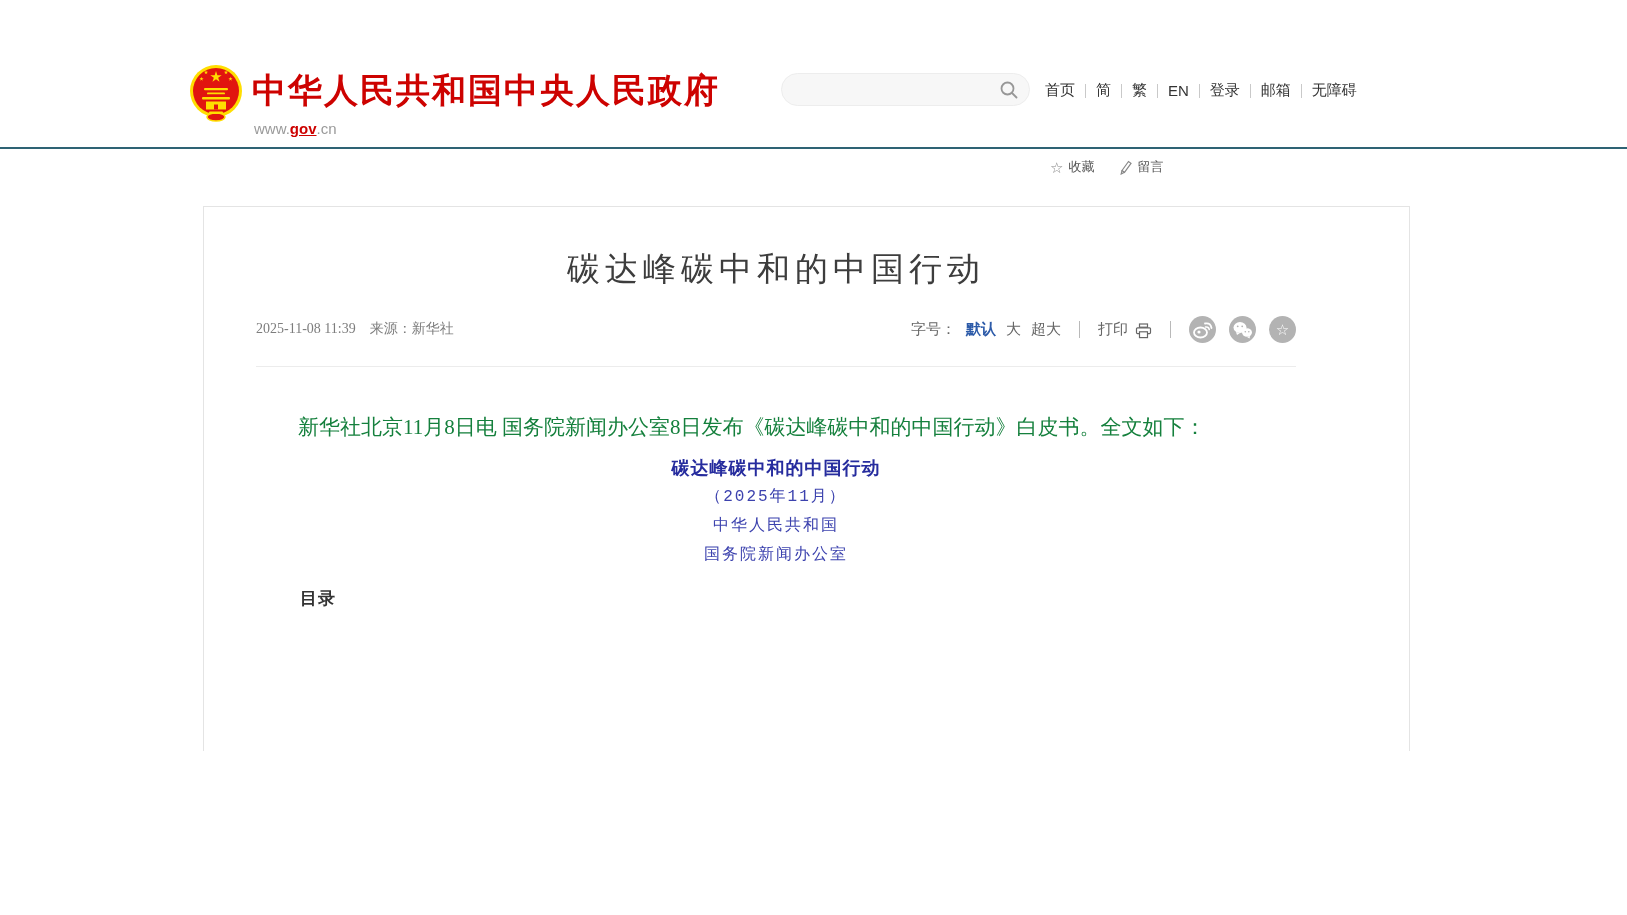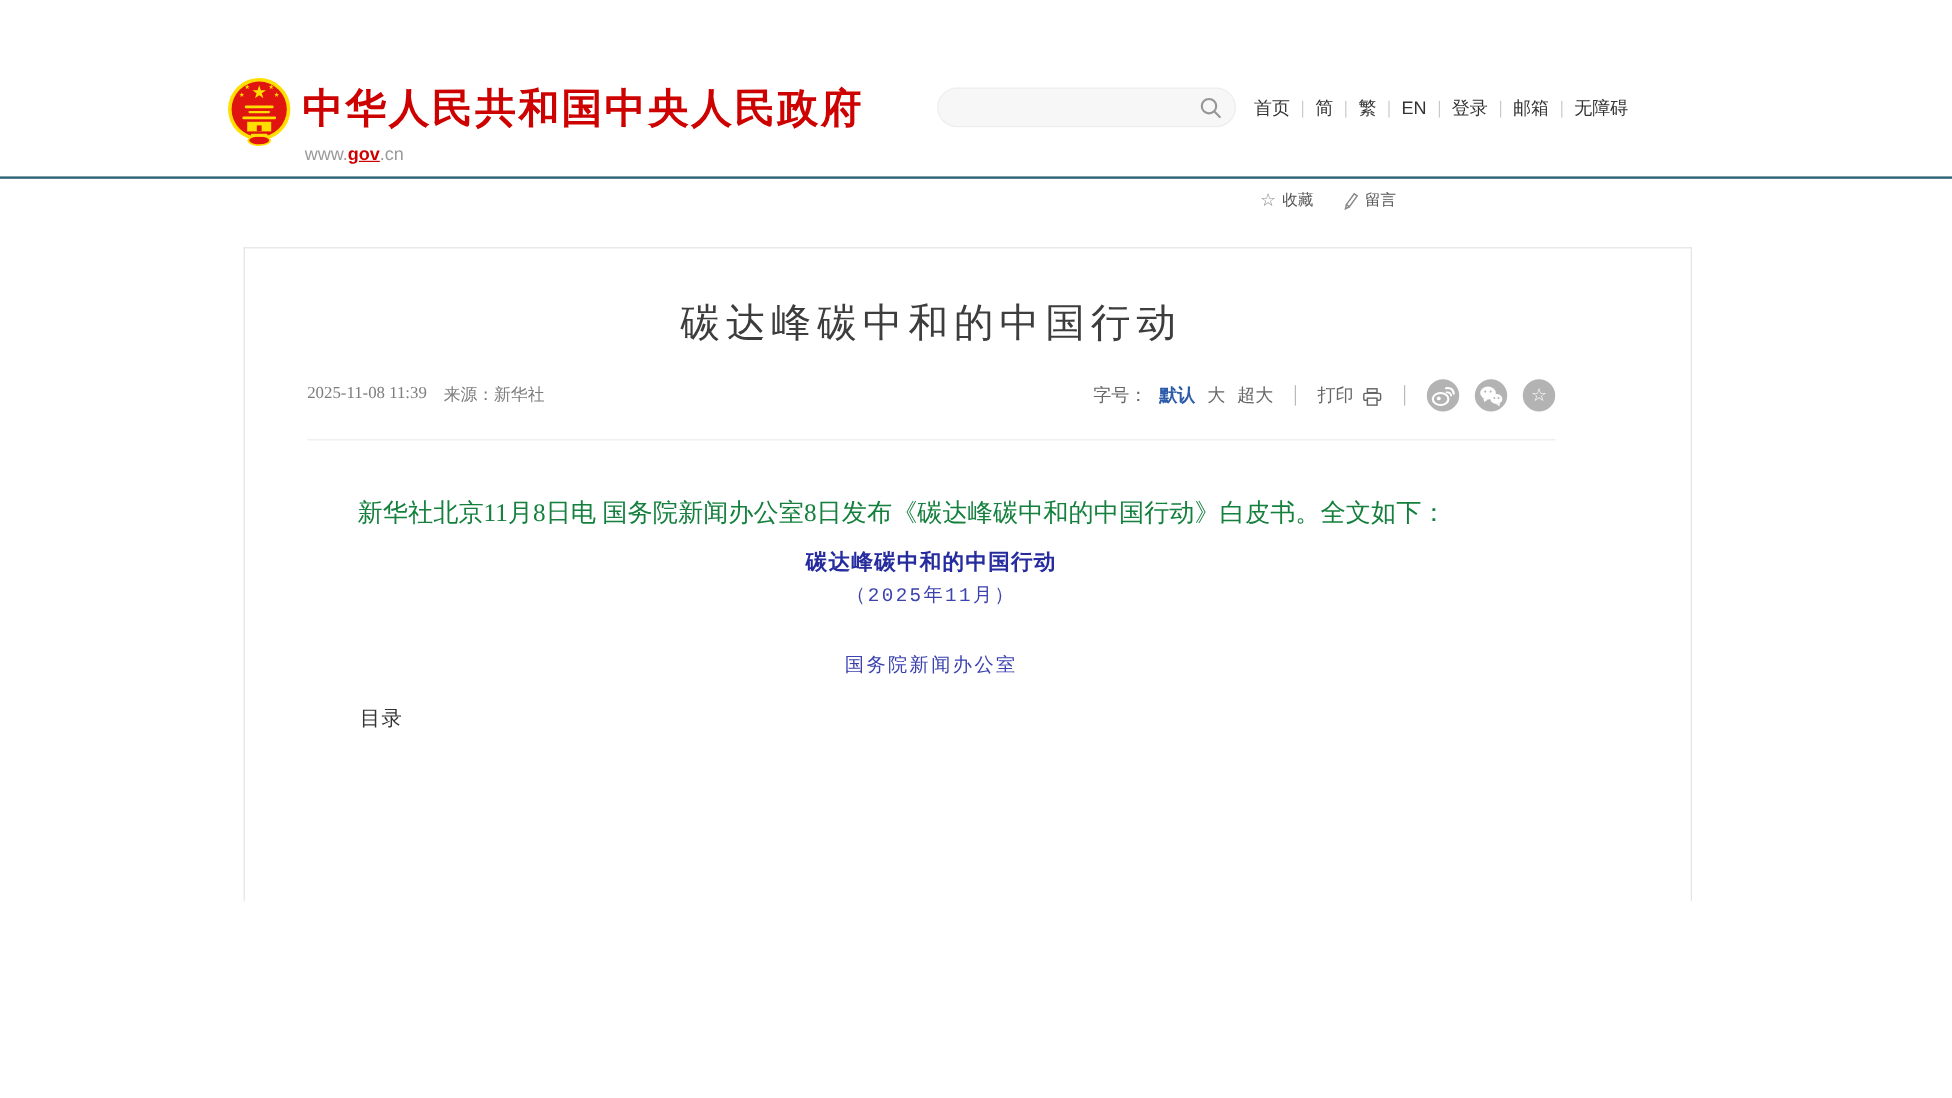--- a/index.html
+++ b/index.html
@@ -62,21 +62,21 @@
 
   .doc-title { position:absolute; top:249px; left:52px; width:1040px; text-align:center;
           font-size:18px; font-weight:bold; color:#262c9e; letter-spacing:1px; }
   .doc-line  { position:absolute; left:52px; width:1040px; text-align:center;
           font-size:16px; color:#3c42ae; letter-spacing:2px;
           font-family:Liberation Mono, monospace; }
   .doc-date { top:279px; }
   .doc-org1 { top:308px; }
   .doc-org2 { top:337px;text-align:center; }
 
-  .toc-heading { position:absolute; top:380px; left:96px; font-size:17px; font-weight:normal;
+  .toc-heading { position:absolute; top:380px; left:96px; font-size:17px; font-weight:bold;
           color:#333; letter-spacing:1px; font-family:"Liberation Serif", serif; }
   .toc { position:absolute; top:423px; left:96px; list-style:none;
          font-size:16px; color:#404040; font-family:"Liberation Serif", serif; }
   .toc li { line-height:16px; margin-bottom:27.5px; white-space:nowrap; }
 
   .bottom-bar { position:absolute; top:908px; left:0; width:100%; height:5px;
                 background:#141414; z-index:50; }
 </style>
 </head>
 <body>
@@ -197,19 +197,20 @@
         </span>
       </div>
     </div>
 
     <div class="meta-divider"></div>
 
     <p class="lead">新华社北京11月8日电 国务院新闻办公室8日发布《碳达峰碳中和的中国行动》白皮书。全文如下：</p>
 
     <div class="doc-title">碳达峰碳中和的中国行动</div>
     <div class="doc-line doc-date">（2025年11月）</div>
+    <div class="doc-line doc-org1">中华人民共和国</div>
     <div class="doc-line doc-org2">国务院新闻办公室</div>
 
     <div class="toc-heading">目录</div>
   </main>
 
   <div class="bottom-bar"></div>
 </div>
 
 </body></html>

